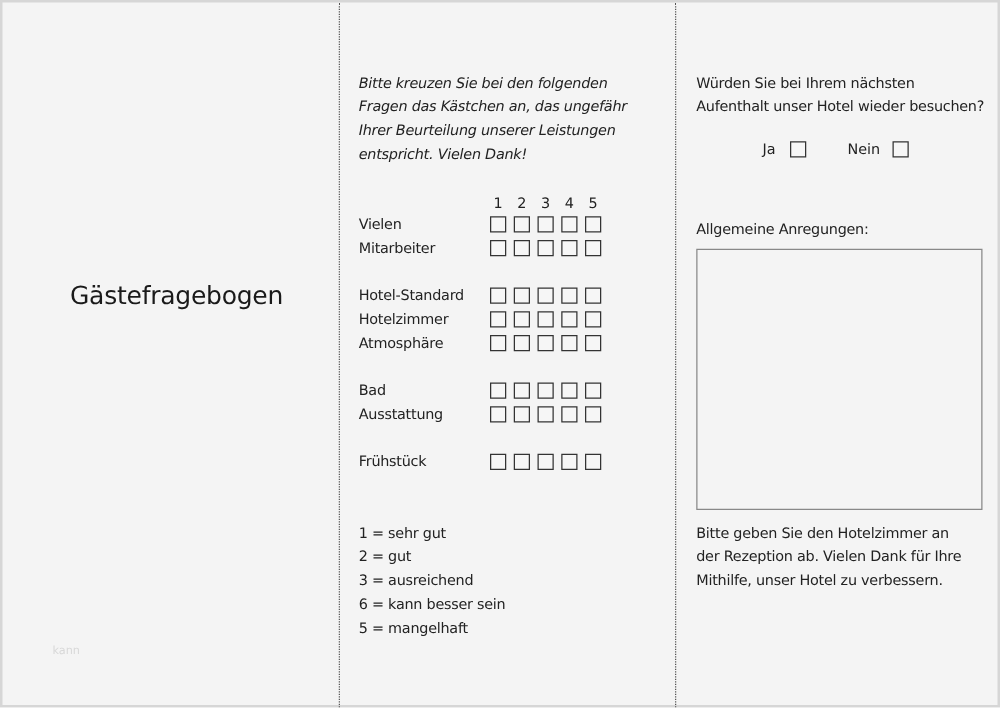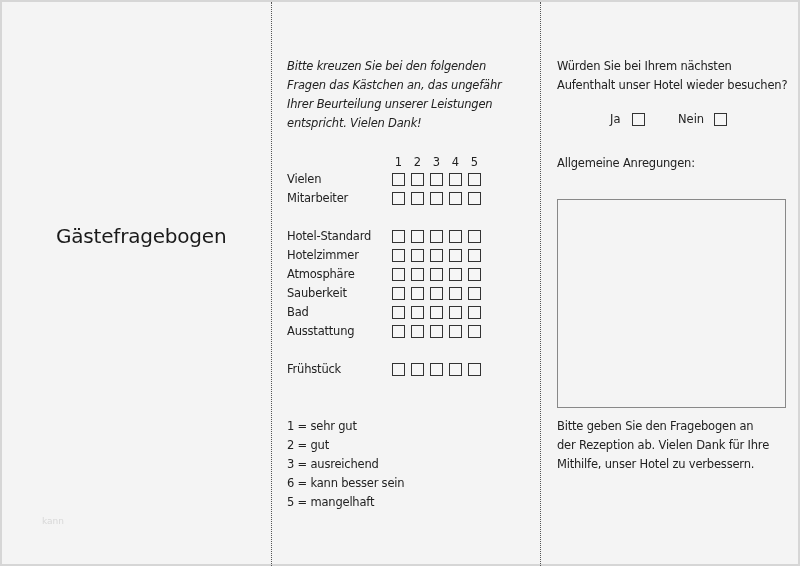--- a/index.html
+++ b/index.html
@@ -52,21 +52,21 @@
     }
 
     .legend { position: absolute; left: 285px; top: 415px; }
     .legend div { font-size: 11.5px; line-height: 19px; letter-spacing: -0.2px; }
 
     .q { position: absolute; left: 555px; top: 55px; width: 240px; }
     .yn { position: absolute; top: 109px; height: 16px; }
     .yn .lbl { position: absolute; top: 0; font-size: 11.5px; line-height: 16px; }
     .yn .cb { top: 2px; }
 
-    .anr-label { position: absolute; left: 555px; top: 152px; }
+    .anr-label { position: absolute; left: 555px; top: 172px; }
     .anr-box {
       position: absolute; left: 555px; top: 197px; width: 229px; height: 209px;
       border: 1.3px solid #888; background: #f4f4f4;
     }
     .closing { position: absolute; left: 555px; top: 415px; width: 240px; }
   </style>
 </head>
 <body>
 
 <div class="page">
@@ -134,30 +134,20 @@
   <div class="row" style="top:263px">
     <span class="label">Atmosphäre</span>
     <div class="boxes">
       <span class="cb" style="left:0px"></span>
       <span class="cb" style="left:19px"></span>
       <span class="cb" style="left:38px"></span>
       <span class="cb" style="left:57px"></span>
       <span class="cb" style="left:76px"></span>
     </div>
   </div>
-  <div class="row" style="top:282px">
-    <span class="label">Sauberkeit</span>
-    <div class="boxes">
-      <span class="cb" style="left:0px"></span>
-      <span class="cb" style="left:19px"></span>
-      <span class="cb" style="left:38px"></span>
-      <span class="cb" style="left:57px"></span>
-      <span class="cb" style="left:76px"></span>
-    </div>
-  </div>
   <div class="row" style="top:320px">
     <span class="label">Ausstattung</span>
     <div class="boxes">
       <span class="cb" style="left:0px"></span>
       <span class="cb" style="left:19px"></span>
       <span class="cb" style="left:38px"></span>
       <span class="cb" style="left:57px"></span>
       <span class="cb" style="left:76px"></span>
     </div>
   </div>
@@ -201,17 +191,17 @@
   </div>
   <div class="yn" style="left:676px">
     <span class="lbl" style="left:0">Nein</span>
     <span class="cb" style="left:36px"></span>
   </div>
 
   <div class="anr-label txt">Allgemeine Anregungen:</div>
   <div class="anr-box"></div>
 
   <div class="closing txt">
-    <div>Bitte geben Sie den Fragebogen an</div>
+    <div>Bitte geben Sie den Hotelzimmer an</div>
     <div>der Rezeption ab. Vielen Dank für Ihre</div>
     <div>Mithilfe, unser Hotel zu verbessern.</div>
   </div>
 </div>
 
 </body></html>

